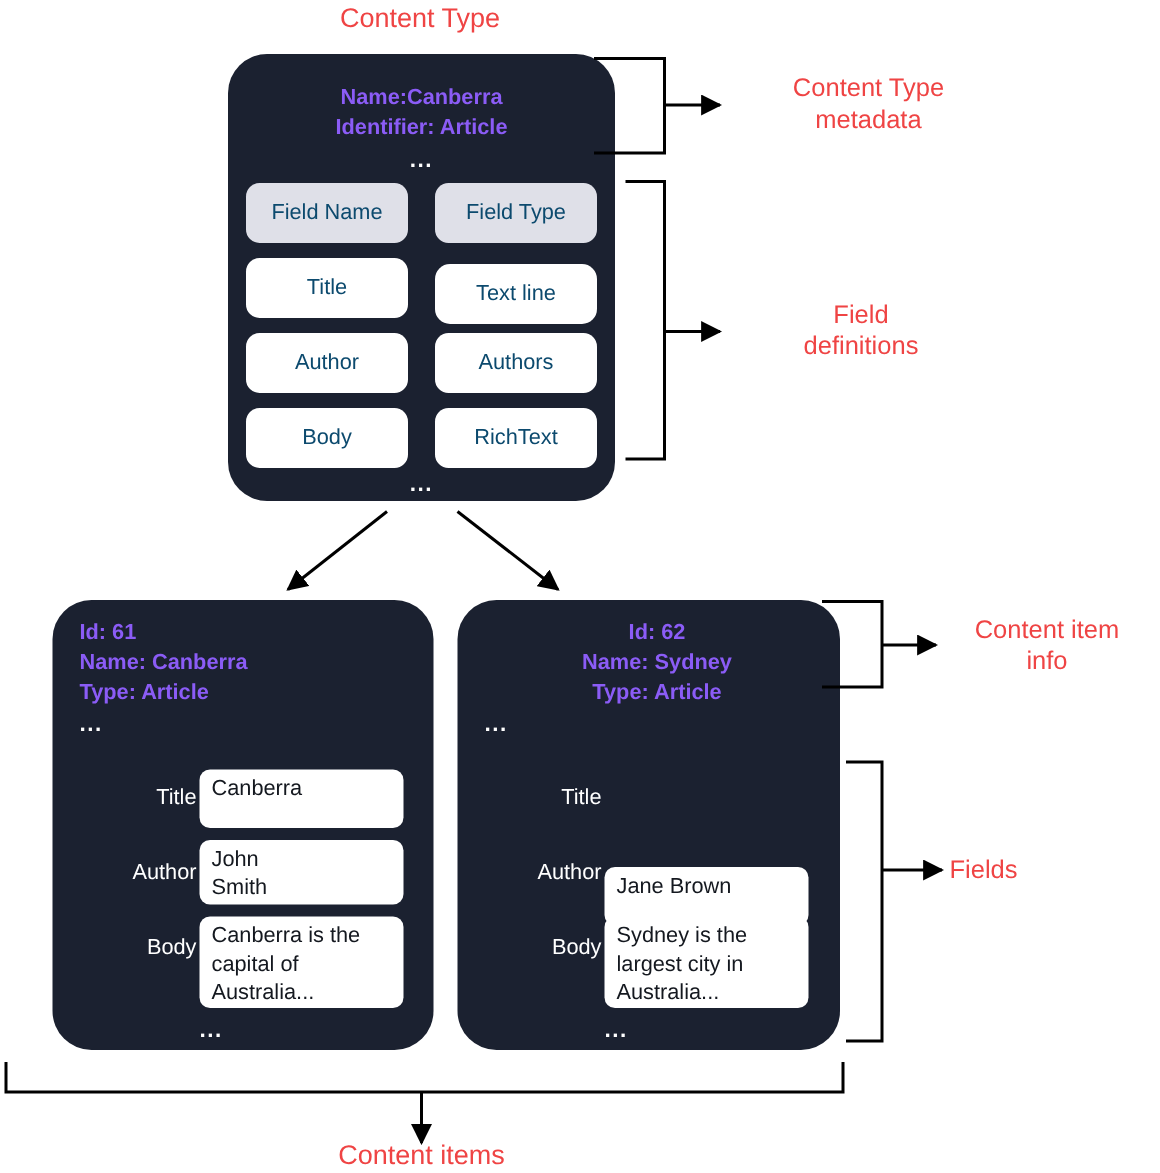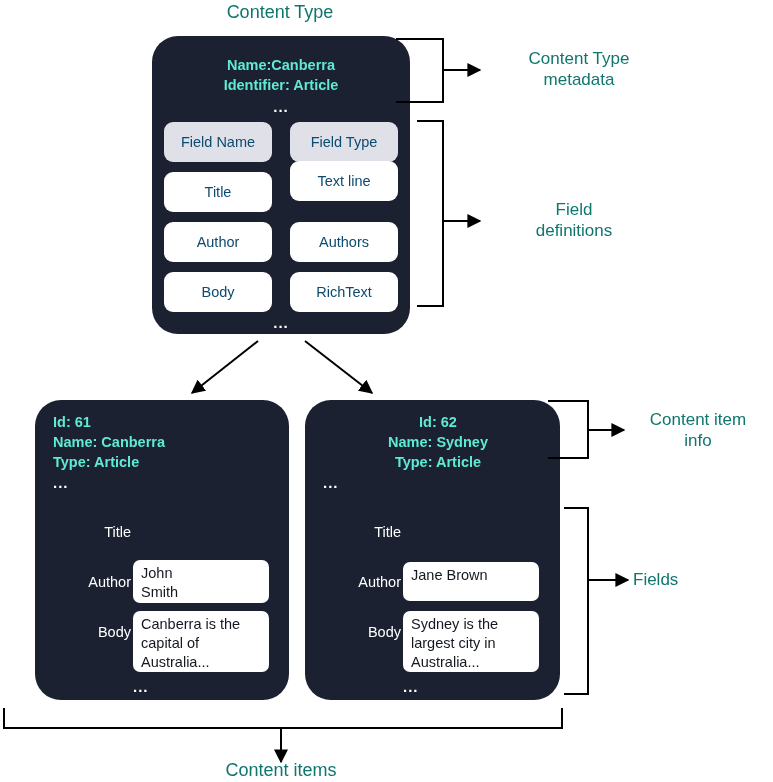--- a/index.html
+++ b/index.html
@@ -17,40 +17,40 @@
   .stage {
     position: absolute;
     inset: 0;
     width: 773px;
     height: 782px;
   }
 
   
   .lbl {
     position: absolute;
-    color: #0f766e;
+    color: #ef4444;
     font-size: 17px;
     line-height: 21px;
     text-align: center;
     white-space: pre-line;
   }
 
   
   .card {
     position: absolute;
     background: #1b2130;
     border-radius: 26px;
   }
 
   .card-meta {
     position: absolute;
     left: 0;
     right: 0;
     text-align: center;
-    color: #5eead4;
+    color: #8b5cf6;
     font-weight: bold;
     font-size: 14.5px;
     line-height: 20px;
     white-space: pre-line;
   }
   .ellipsis {
     position: absolute;
     color: #ffffff;
     font-weight: bold;
     font-size: 15px;
@@ -116,40 +116,41 @@
 
     <div class="card-meta" style="top:19px;">Name:Canberra
 Identifier: Article</div>
 
     <div class="ellipsis" style="left:0; right:0; text-align:center; top:66px;">...</div>
 
     <div class="fcell head" style="left:12px; top:86px;">Field Name</div>
     <div class="fcell head" style="left:138px; top:86px;">Field Type</div>
 
     <div class="fcell" style="left:12px; top:136px;">Title</div>
-    <div class="fcell" style="left:138px; top:125px;">Text line</div>
+    <div class="fcell" style="left:138px; top:140px;border-radius:10px;">Text line</div>
 
     <div class="fcell" style="left:12px; top:186px;">Author</div>
     <div class="fcell" style="left:138px; top:186px;">Authors</div>
 
     <div class="fcell" style="left:12px; top:236px;">Body</div>
     <div class="fcell" style="left:138px; top:236px;">RichText</div>
 
     <div class="ellipsis" style="left:0; right:0; text-align:center; top:282px;">...</div>
   </div>
 
   <div class="card" style="left:8px; top:400px; width:254px; height:300px;margin-left:27px;">
 
     <div class="card-meta" style="top:12px; left:18px; right:auto; text-align:left; width:230px;">Id: 61
 Name: Canberra
 Type: Article</div>
 
     <div class="ellipsis" style="left:18px; top:78px;">...</div>
 
     <div class="frow-label" style="left:10px; top:124px;">Title</div>
+    <div class="frow-box" style="left:98px; top:113px; height:39px;">Canberra</div>
 
     <div class="frow-label" style="left:10px; top:174px;">Author</div>
     <div class="frow-box" style="left:98px; top:160px; height:43px;">John
 Smith</div>
 
     <div class="frow-label" style="left:10px; top:224px;">Body</div>
     <div class="frow-box" style="left:98px; top:211px; height:61px;">Canberra is the
 capital of
 Australia...</div>
 
@@ -160,21 +161,21 @@
 
     <div class="card-meta" style="top:12px; left:18px; right:auto; text-align:center; width:230px;">Id: 62
 Name: Sydney
 Type: Article</div>
 
     <div class="ellipsis" style="left:18px; top:78px;">...</div>
 
     <div class="frow-label" style="left:10px; top:124px;">Title</div>
 
     <div class="frow-label" style="left:10px; top:174px;">Author</div>
-    <div class="frow-box" style="left:98px; top:162px; height:39px;">Jane Brown</div>
+    <div class="frow-box" style="left:98px; top:178px; height:39px;">Jane Brown</div>
 
     <div class="frow-label" style="left:10px; top:224px;">Body</div>
     <div class="frow-box" style="left:98px; top:211px; height:61px;">Sydney is the
 largest city in
 Australia...</div>
 
     <div class="ellipsis" style="left:98px; top:282px;">...</div>
   </div>
 
   <svg class="overlay" viewBox="0 0 773 782" xmlns="http://www.w3.org/2000/svg">

